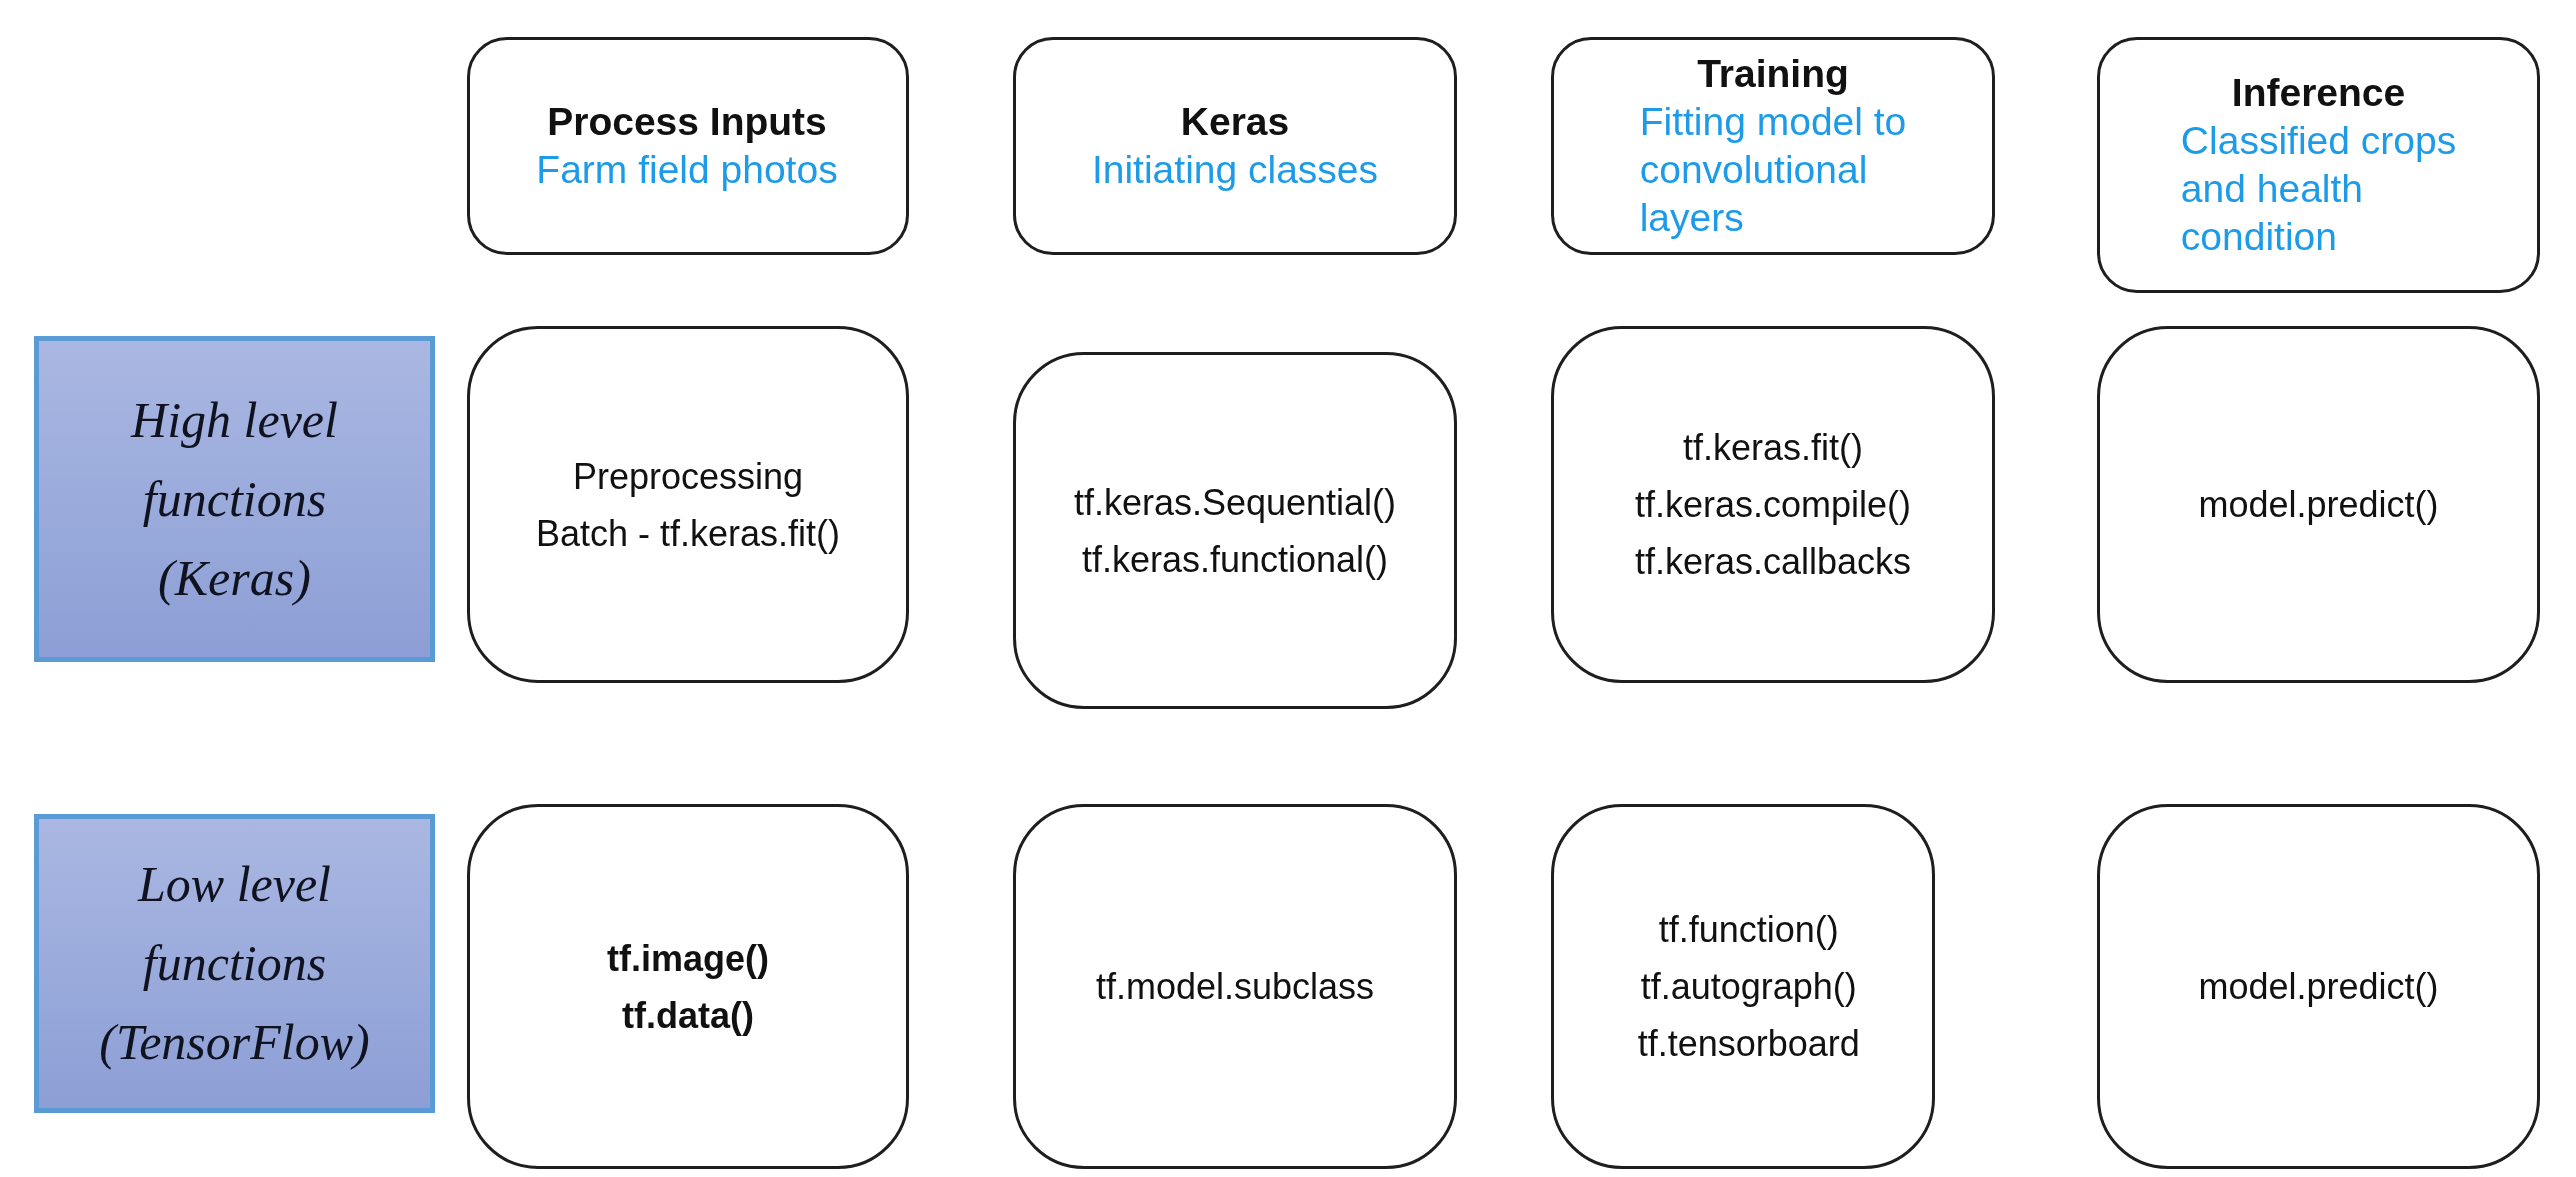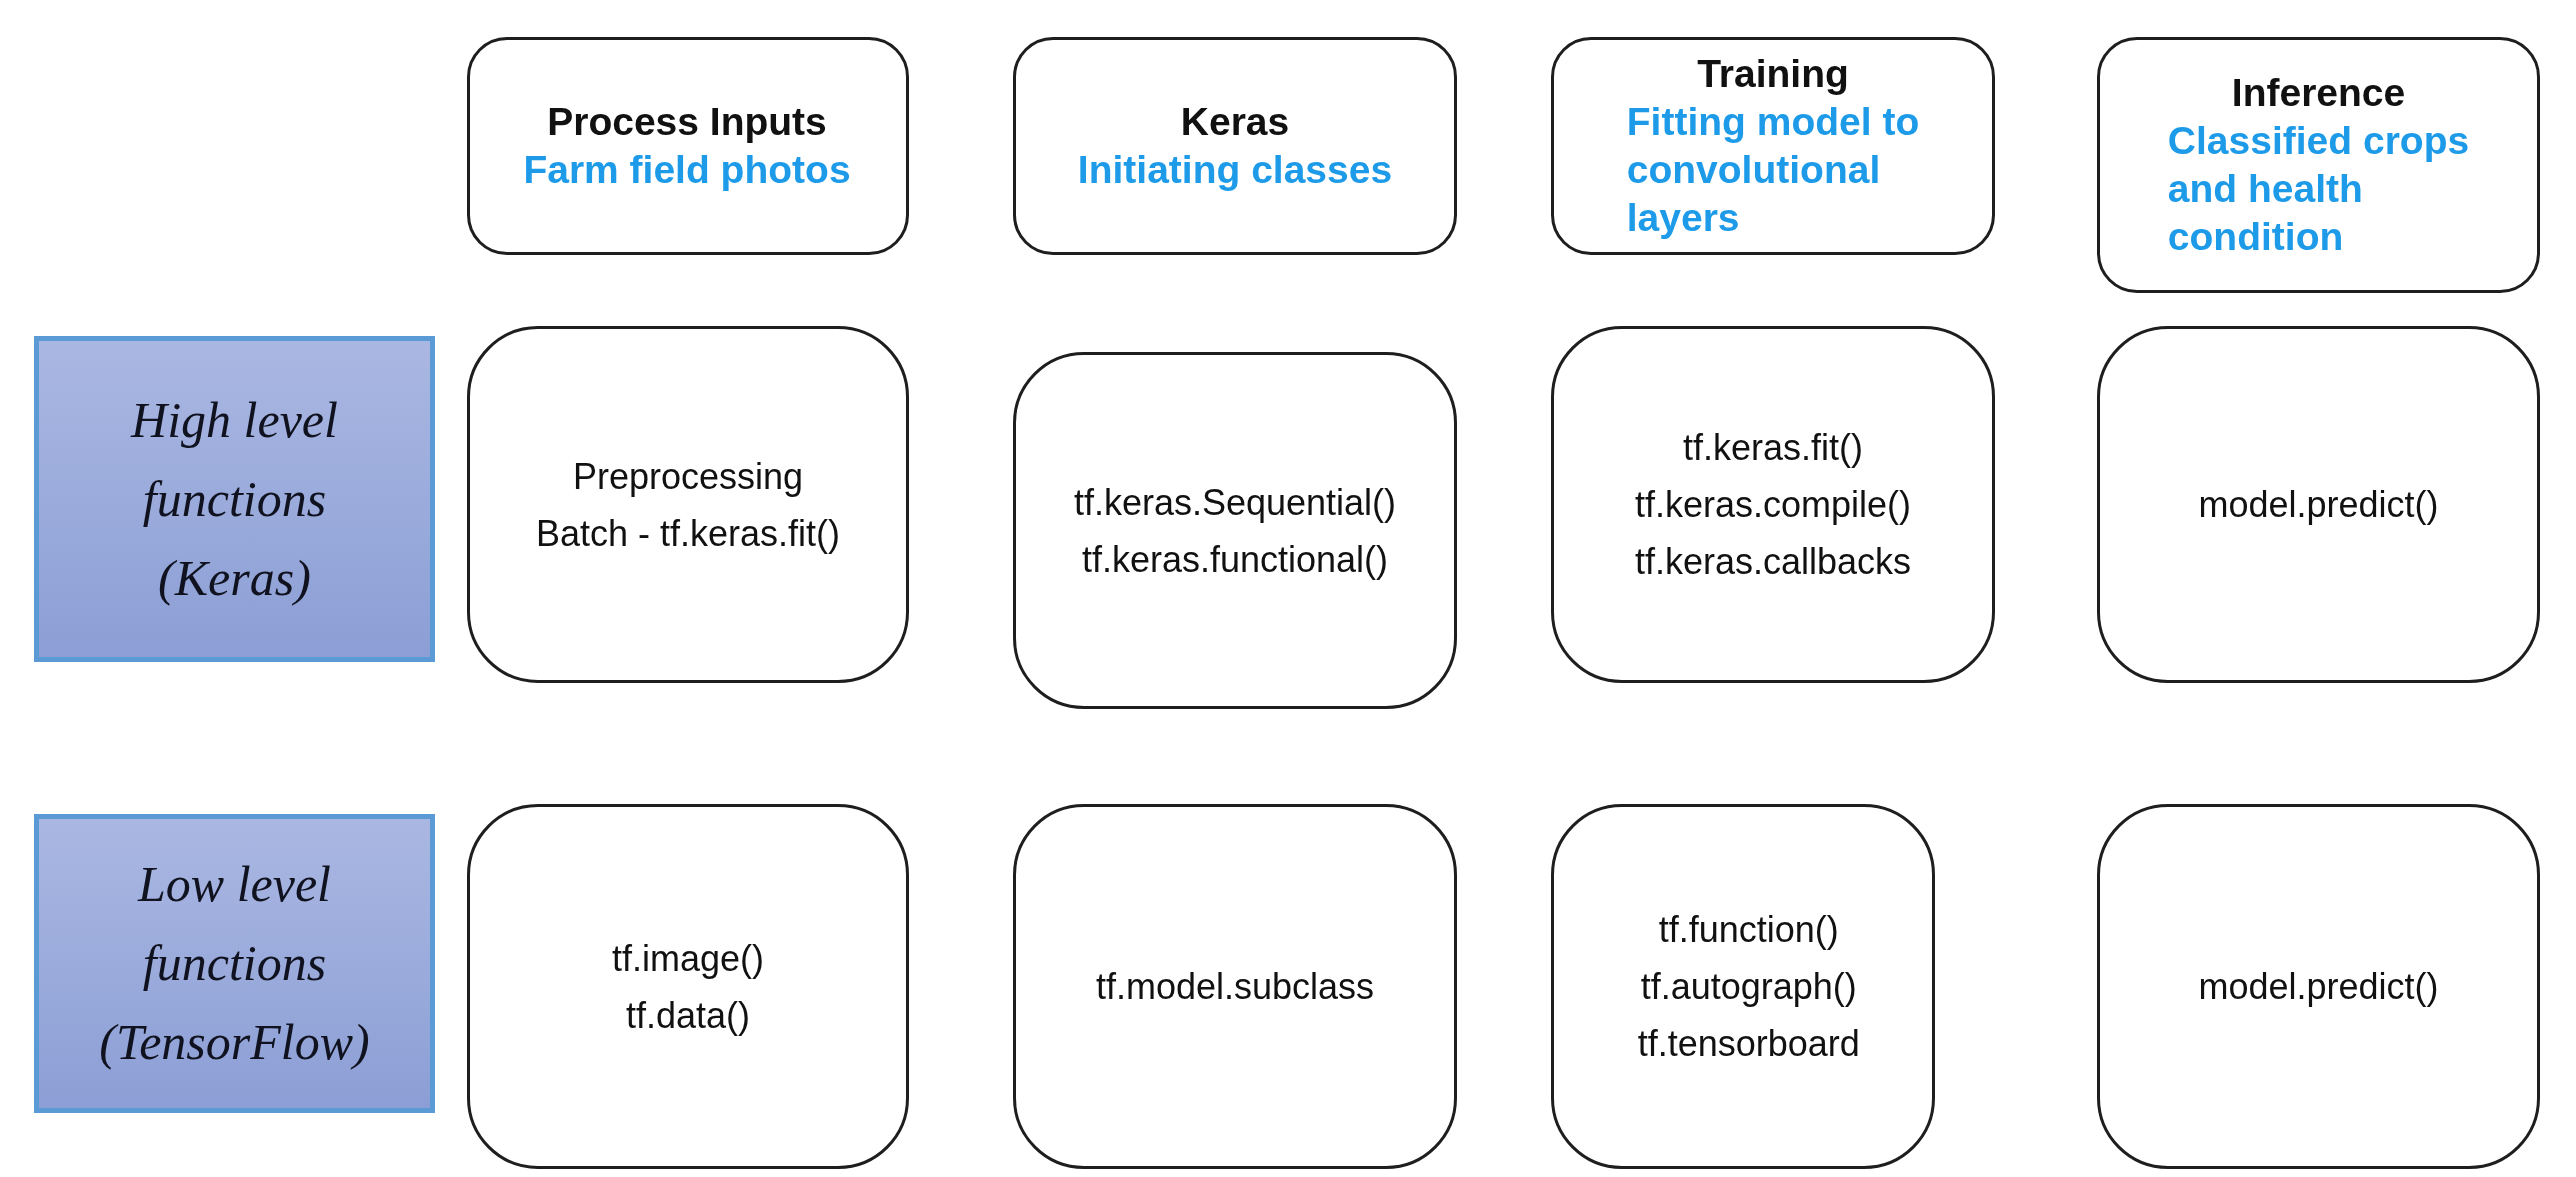--- a/index.html
+++ b/index.html
@@ -35,21 +35,21 @@
   .cell{border-radius:71px;padding:7.8px 15.5px;}
 
   .hdr-title{
     font-weight:bold;
     font-size:39px;
     line-height:48px;
     color:#111111;
   }
   .hdr-sub .line{
     display:block;
-    font-weight:bold;
+    font-weight:normal;
     font-size:39px;
     line-height:48px;
     color:var(--accent-text-blue);
   }
   .cell .line{
     display:block;
     font-size:36px;
     line-height:57px;
     color:#111111;
   }
@@ -81,21 +81,21 @@
   .pos-h3{left:2097px;top:37px;width:443px;height:256px;}
 
   .pos-r0l{left:34px;top:336px;width:401px;height:326px;}
   .pos-r1l{left:34px;top:814px;width:401px;height:299px;}
 
   .pos-r0c0{left:467px;top:326px;width:442px;height:357px;}
   .pos-r0c1{left:1013px;top:326px;width:444px;height:357px;margin-top:26px;}
   .pos-r0c2{left:1551px;top:326px;width:444px;height:357px;}
   .pos-r0c3{left:2097px;top:326px;width:443px;height:357px;}
 
-  .pos-r1c0{left:467px;top:804px;width:442px;height:365px;}
+  .pos-r1c0{left:467px;top:804px;width:442px;height:365px;font-weight:bold;}
   .pos-r1c1{left:1013px;top:804px;width:444px;height:365px;}
   .pos-r1c2{left:1551px;top:804px;width:384px;height:365px;padding-left:27px;}
   .pos-r1c3{left:2097px;top:804px;width:443px;height:365px;}
 </style>
 </head>
 <body>
 
 <div class="canvas">
 
   <div class="box hdr pos-h0">

